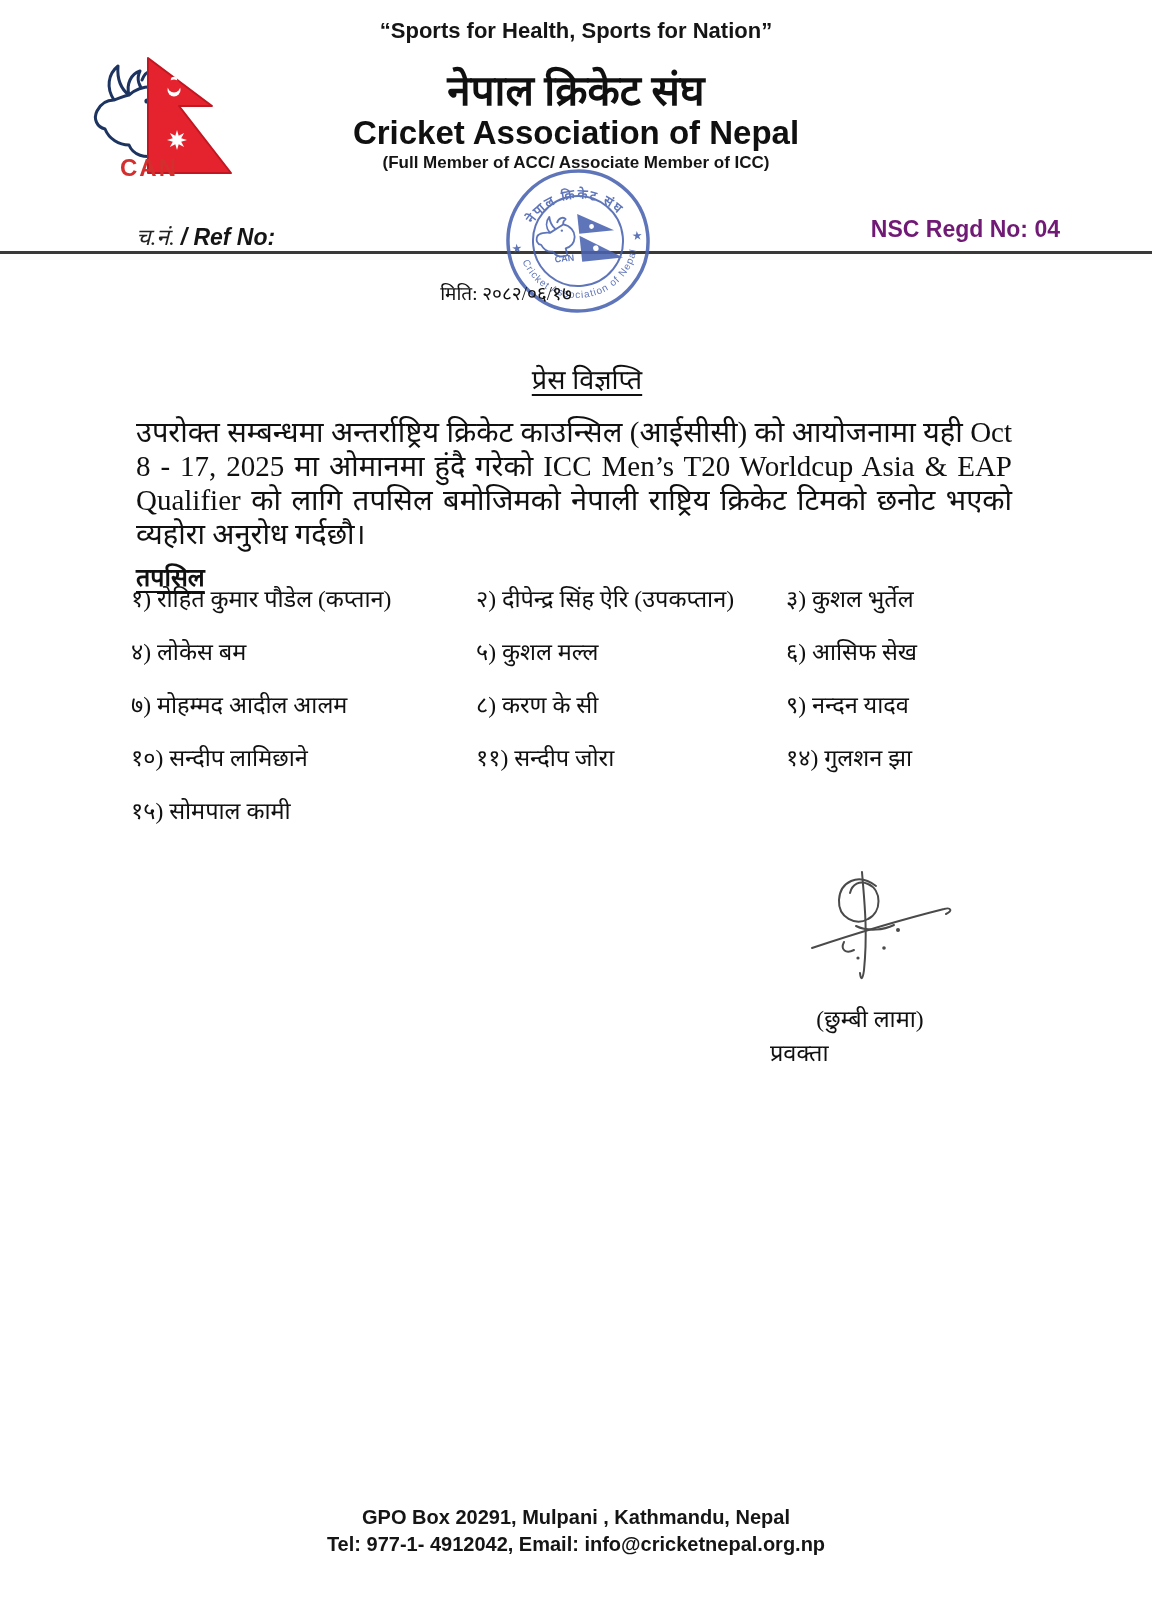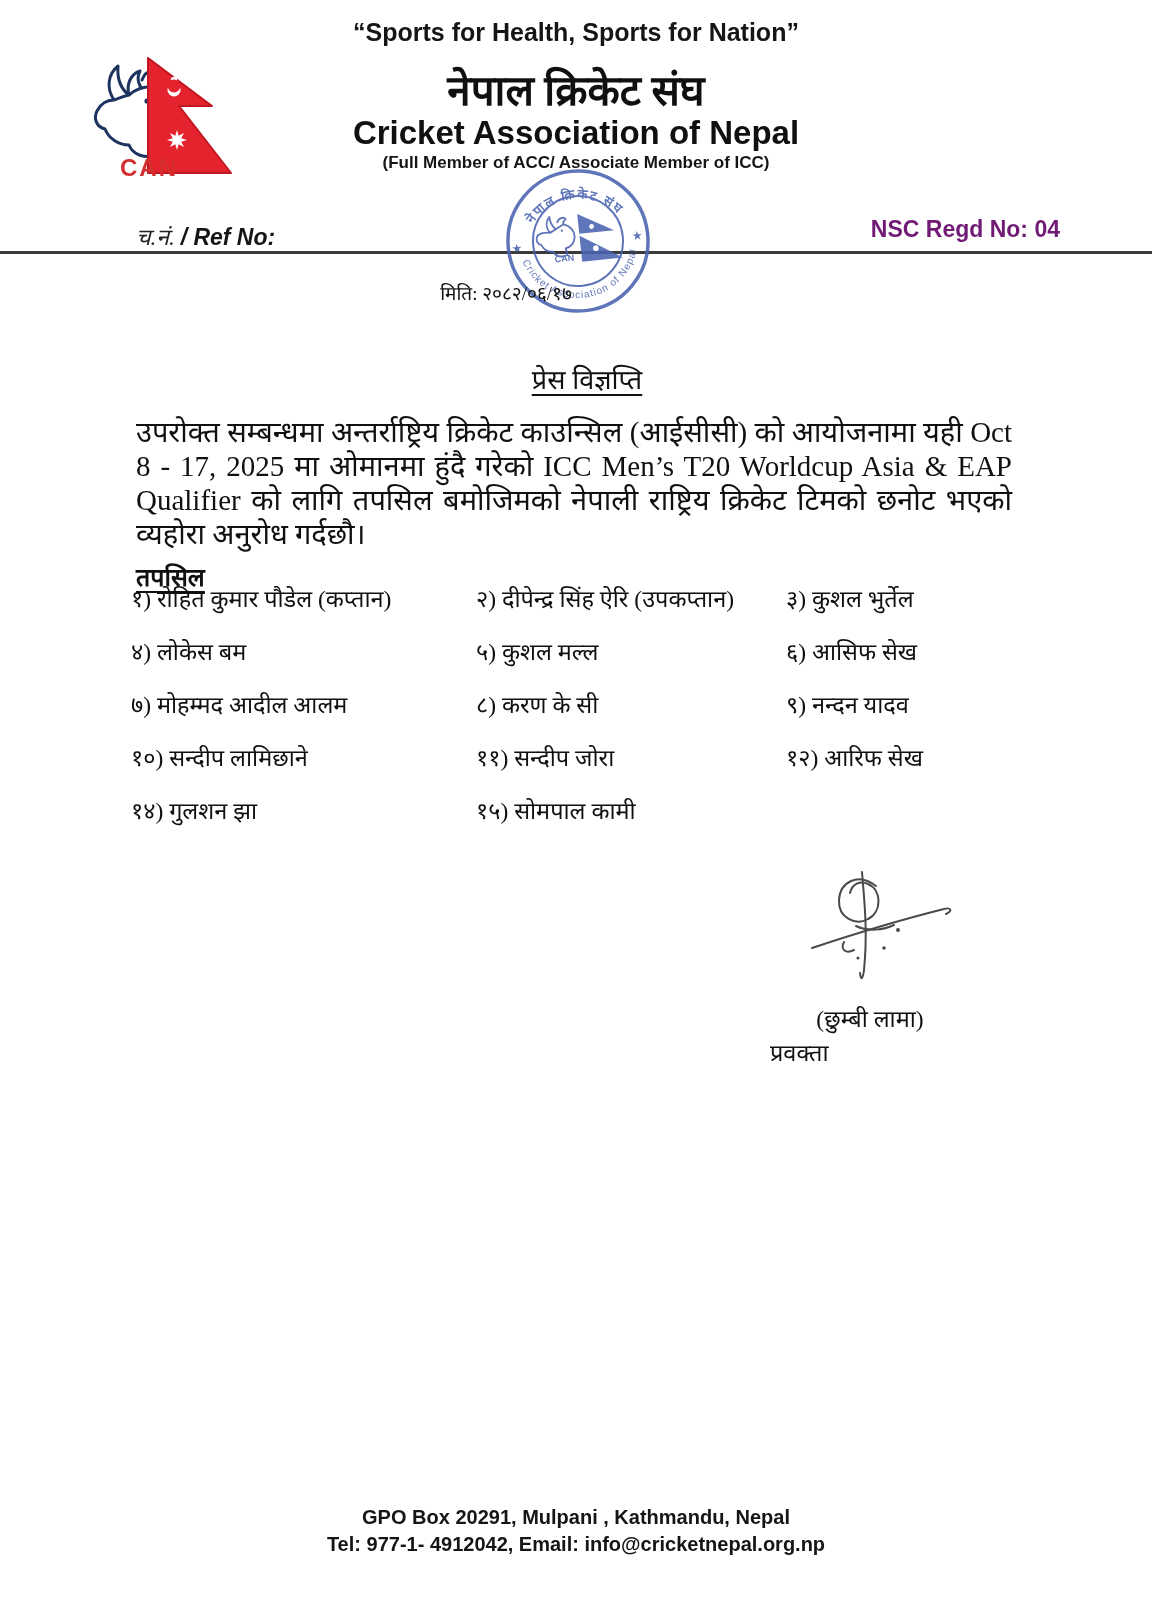--- a/index.html
+++ b/index.html
@@ -1,21 +1,21 @@
 <!DOCTYPE html>
 <html><head>
 <meta charset="utf-8">
 <style>
   html,body{margin:0;padding:0;background:#ffffff;}
   .page{position:relative;width:1152px;height:1600px;background:#ffffff;overflow:hidden;
         font-family:"Liberation Serif", serif;color:#111;}
   .abs{position:absolute;}
 
   .tagline{top:18px;left:0;width:100%;text-align:center;
-           font-family:"Liberation Sans", sans-serif;font-weight:bold;font-size:25px;color:#151515;}
+           font-family:"Liberation Sans", sans-serif;font-weight:bold;font-size:22px;color:#151515;}
 
   .org-np{top:68px;left:0;width:100%;text-align:center;font-weight:bold;font-size:42px;line-height:1.1;color:#101010;}
   .org-en{top:114px;left:0;width:100%;text-align:center;
           font-family:"Liberation Sans", sans-serif;font-weight:bold;font-size:33px;color:#101010;}
   .membership{top:153px;left:0;width:100%;text-align:center;
           font-family:"Liberation Sans", sans-serif;font-weight:bold;font-size:17px;color:#151515;}
 
   .logo{top:56px;left:84px;width:150px;height:125px;}
 
   .ref-line{top:220px;left:136px;font-size:23px;color:#222;font-style:italic;}
@@ -133,21 +133,20 @@
     <div class="cell">२) दीपेन्द्र सिंह ऐरि (उपकप्तान)</div>
     <div class="cell">३) कुशल भुर्तेल</div>
     <div class="cell">४) लोकेस बम</div>
     <div class="cell">५) कुशल मल्ल</div>
     <div class="cell">६) आसिफ सेख</div>
     <div class="cell">७) मोहम्मद आदील आलम</div>
     <div class="cell">८) करण के सी</div>
     <div class="cell">९) नन्दन यादव</div>
     <div class="cell">१०) सन्दीप लामिछाने</div>
     <div class="cell">११) सन्दीप जोरा</div>
-    <div class="cell">१२) आरिफ सेख</div>
     <div class="cell">१४) गुलशन झा</div>
     <div class="cell">१५) सोमपाल कामी</div>
   </div>
 
   <svg class="abs sig-svg" viewBox="0 0 170 128" aria-hidden="true">
     <g fill="none" stroke="#4a4a4a" stroke-width="2" stroke-linecap="round">
       <path d="M78,18 C60,4 42,14 41,32 C40,50 58,58 70,51 C84,44 84,22 70,16 C62,12 54,16 52,25"></path>
       <path d="M64,4 C66,30 70,62 66,102 C65,110 63,114 62,105"></path>
       <path d="M14,80 C50,68 110,50 146,41 C153,39 155,43 148,46"></path>
       <path d="M58,58 C70,64 86,62 96,57"></path>

